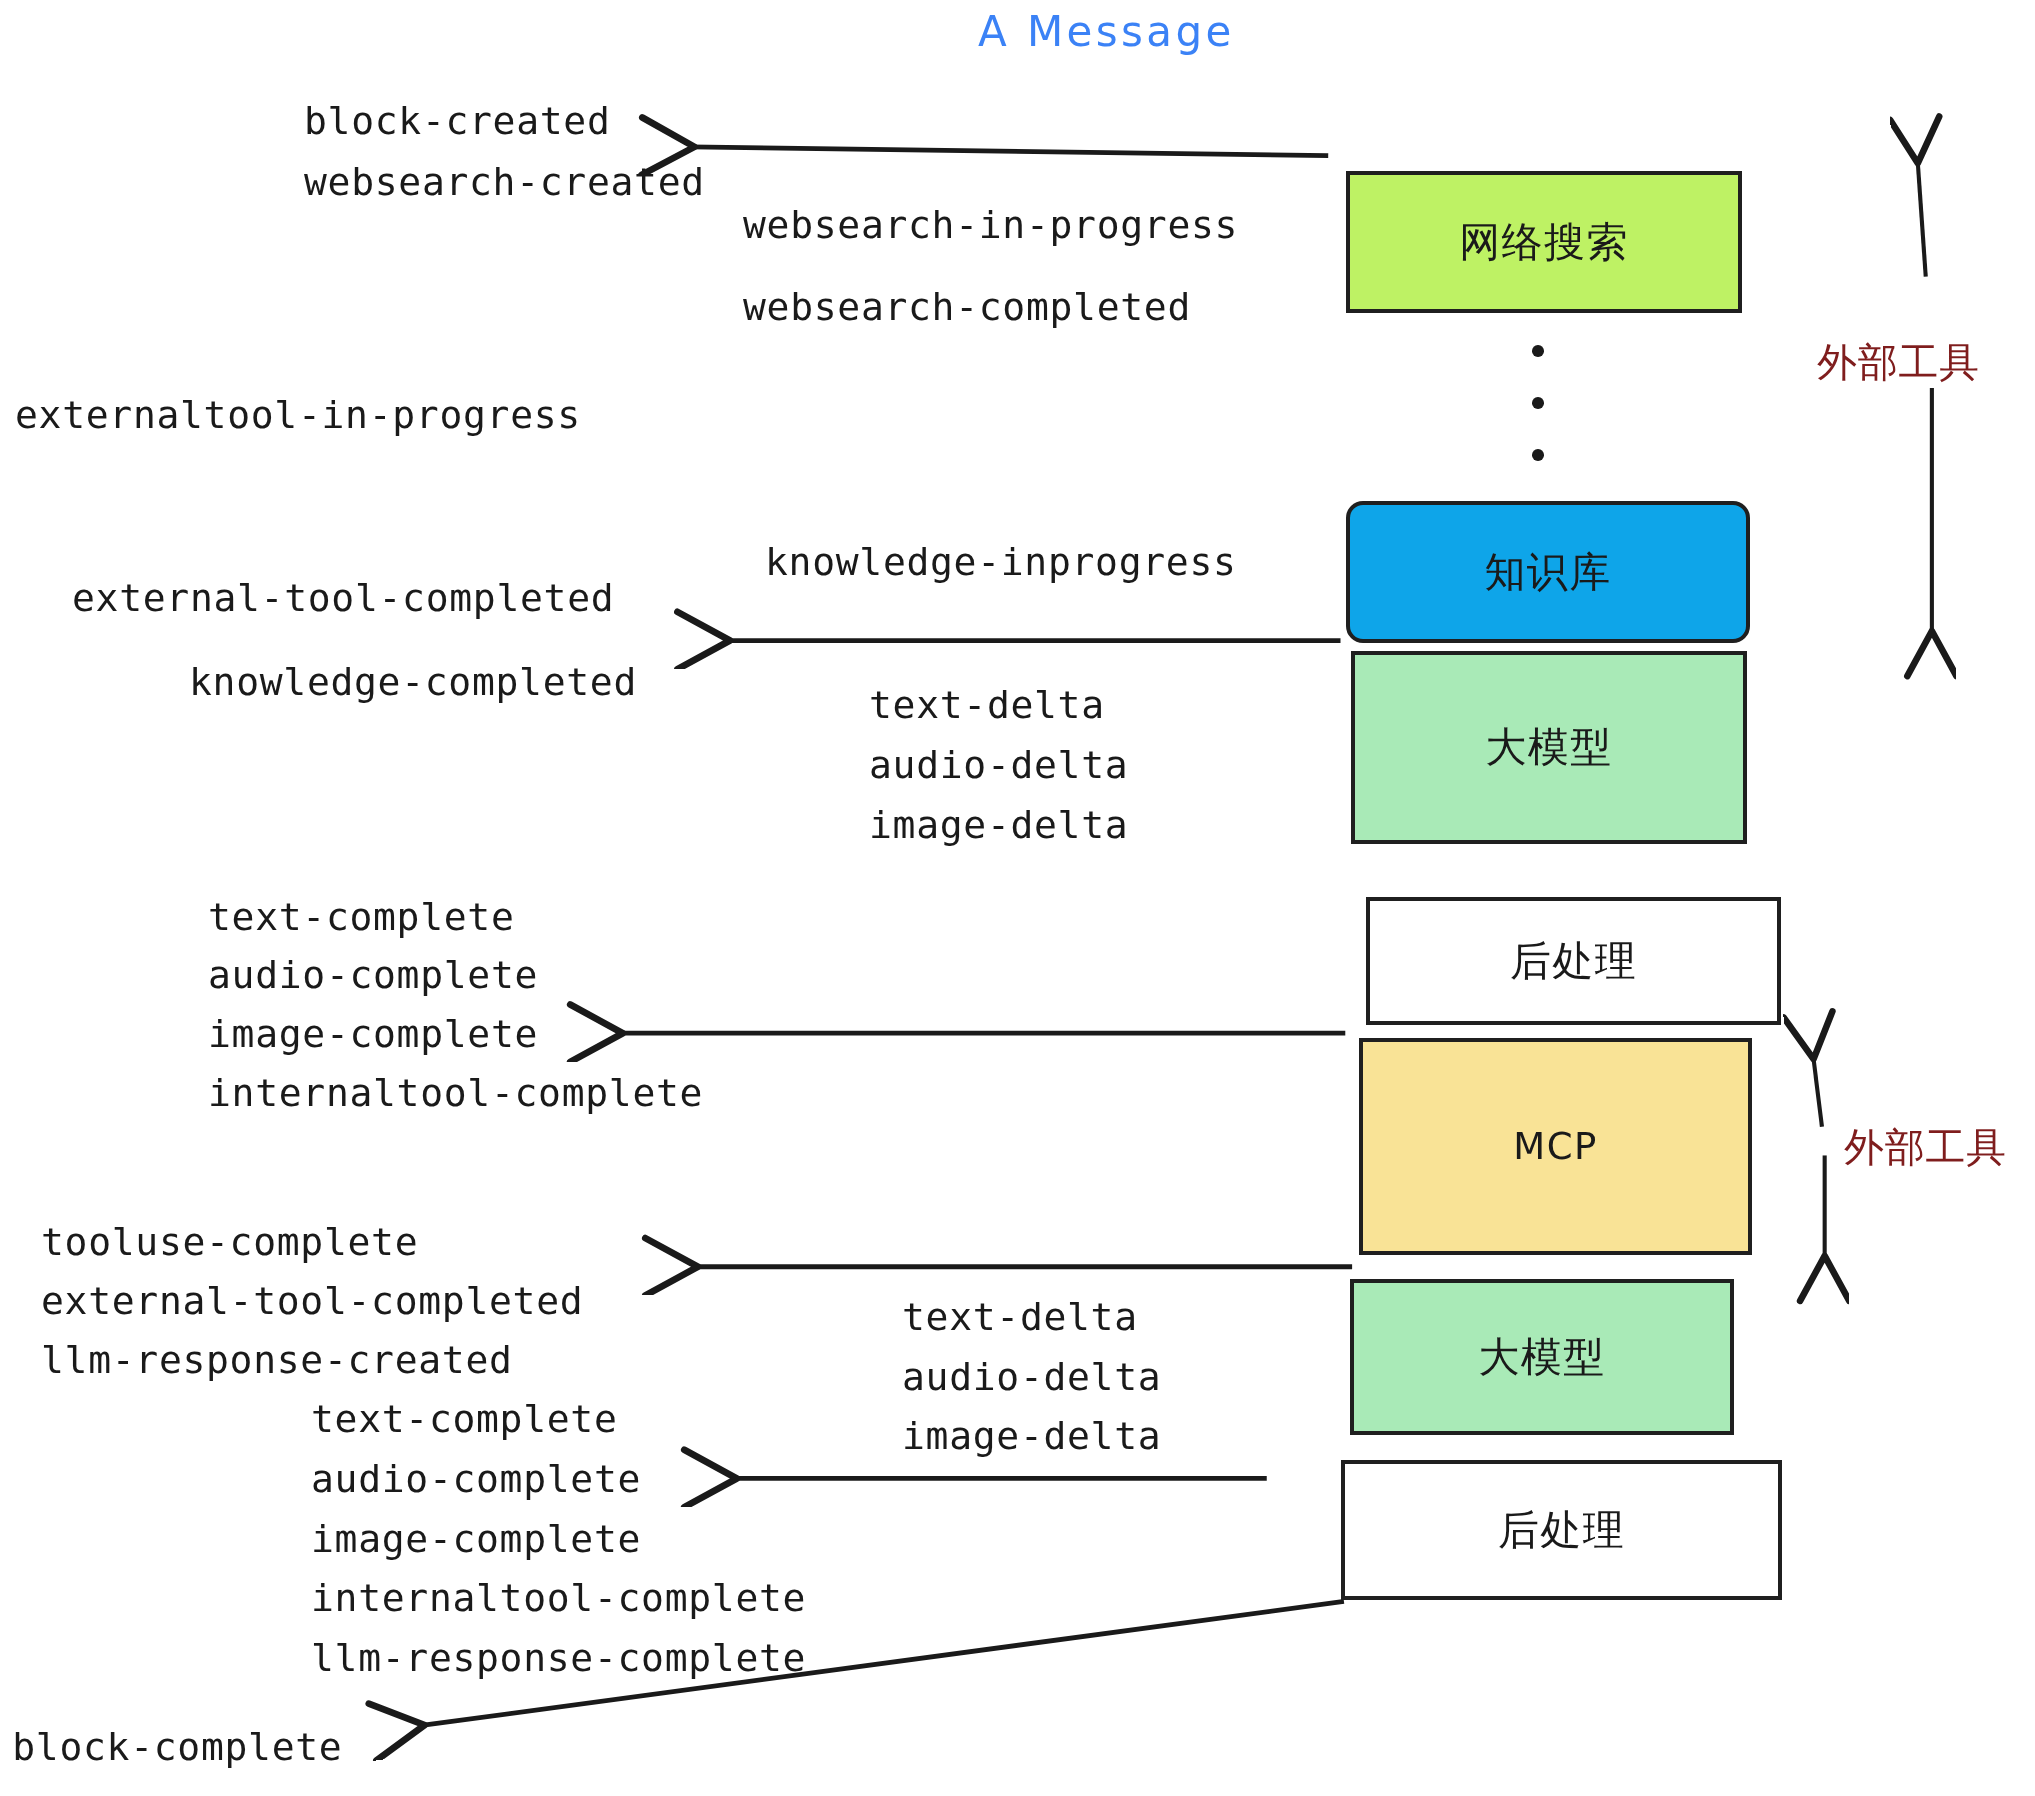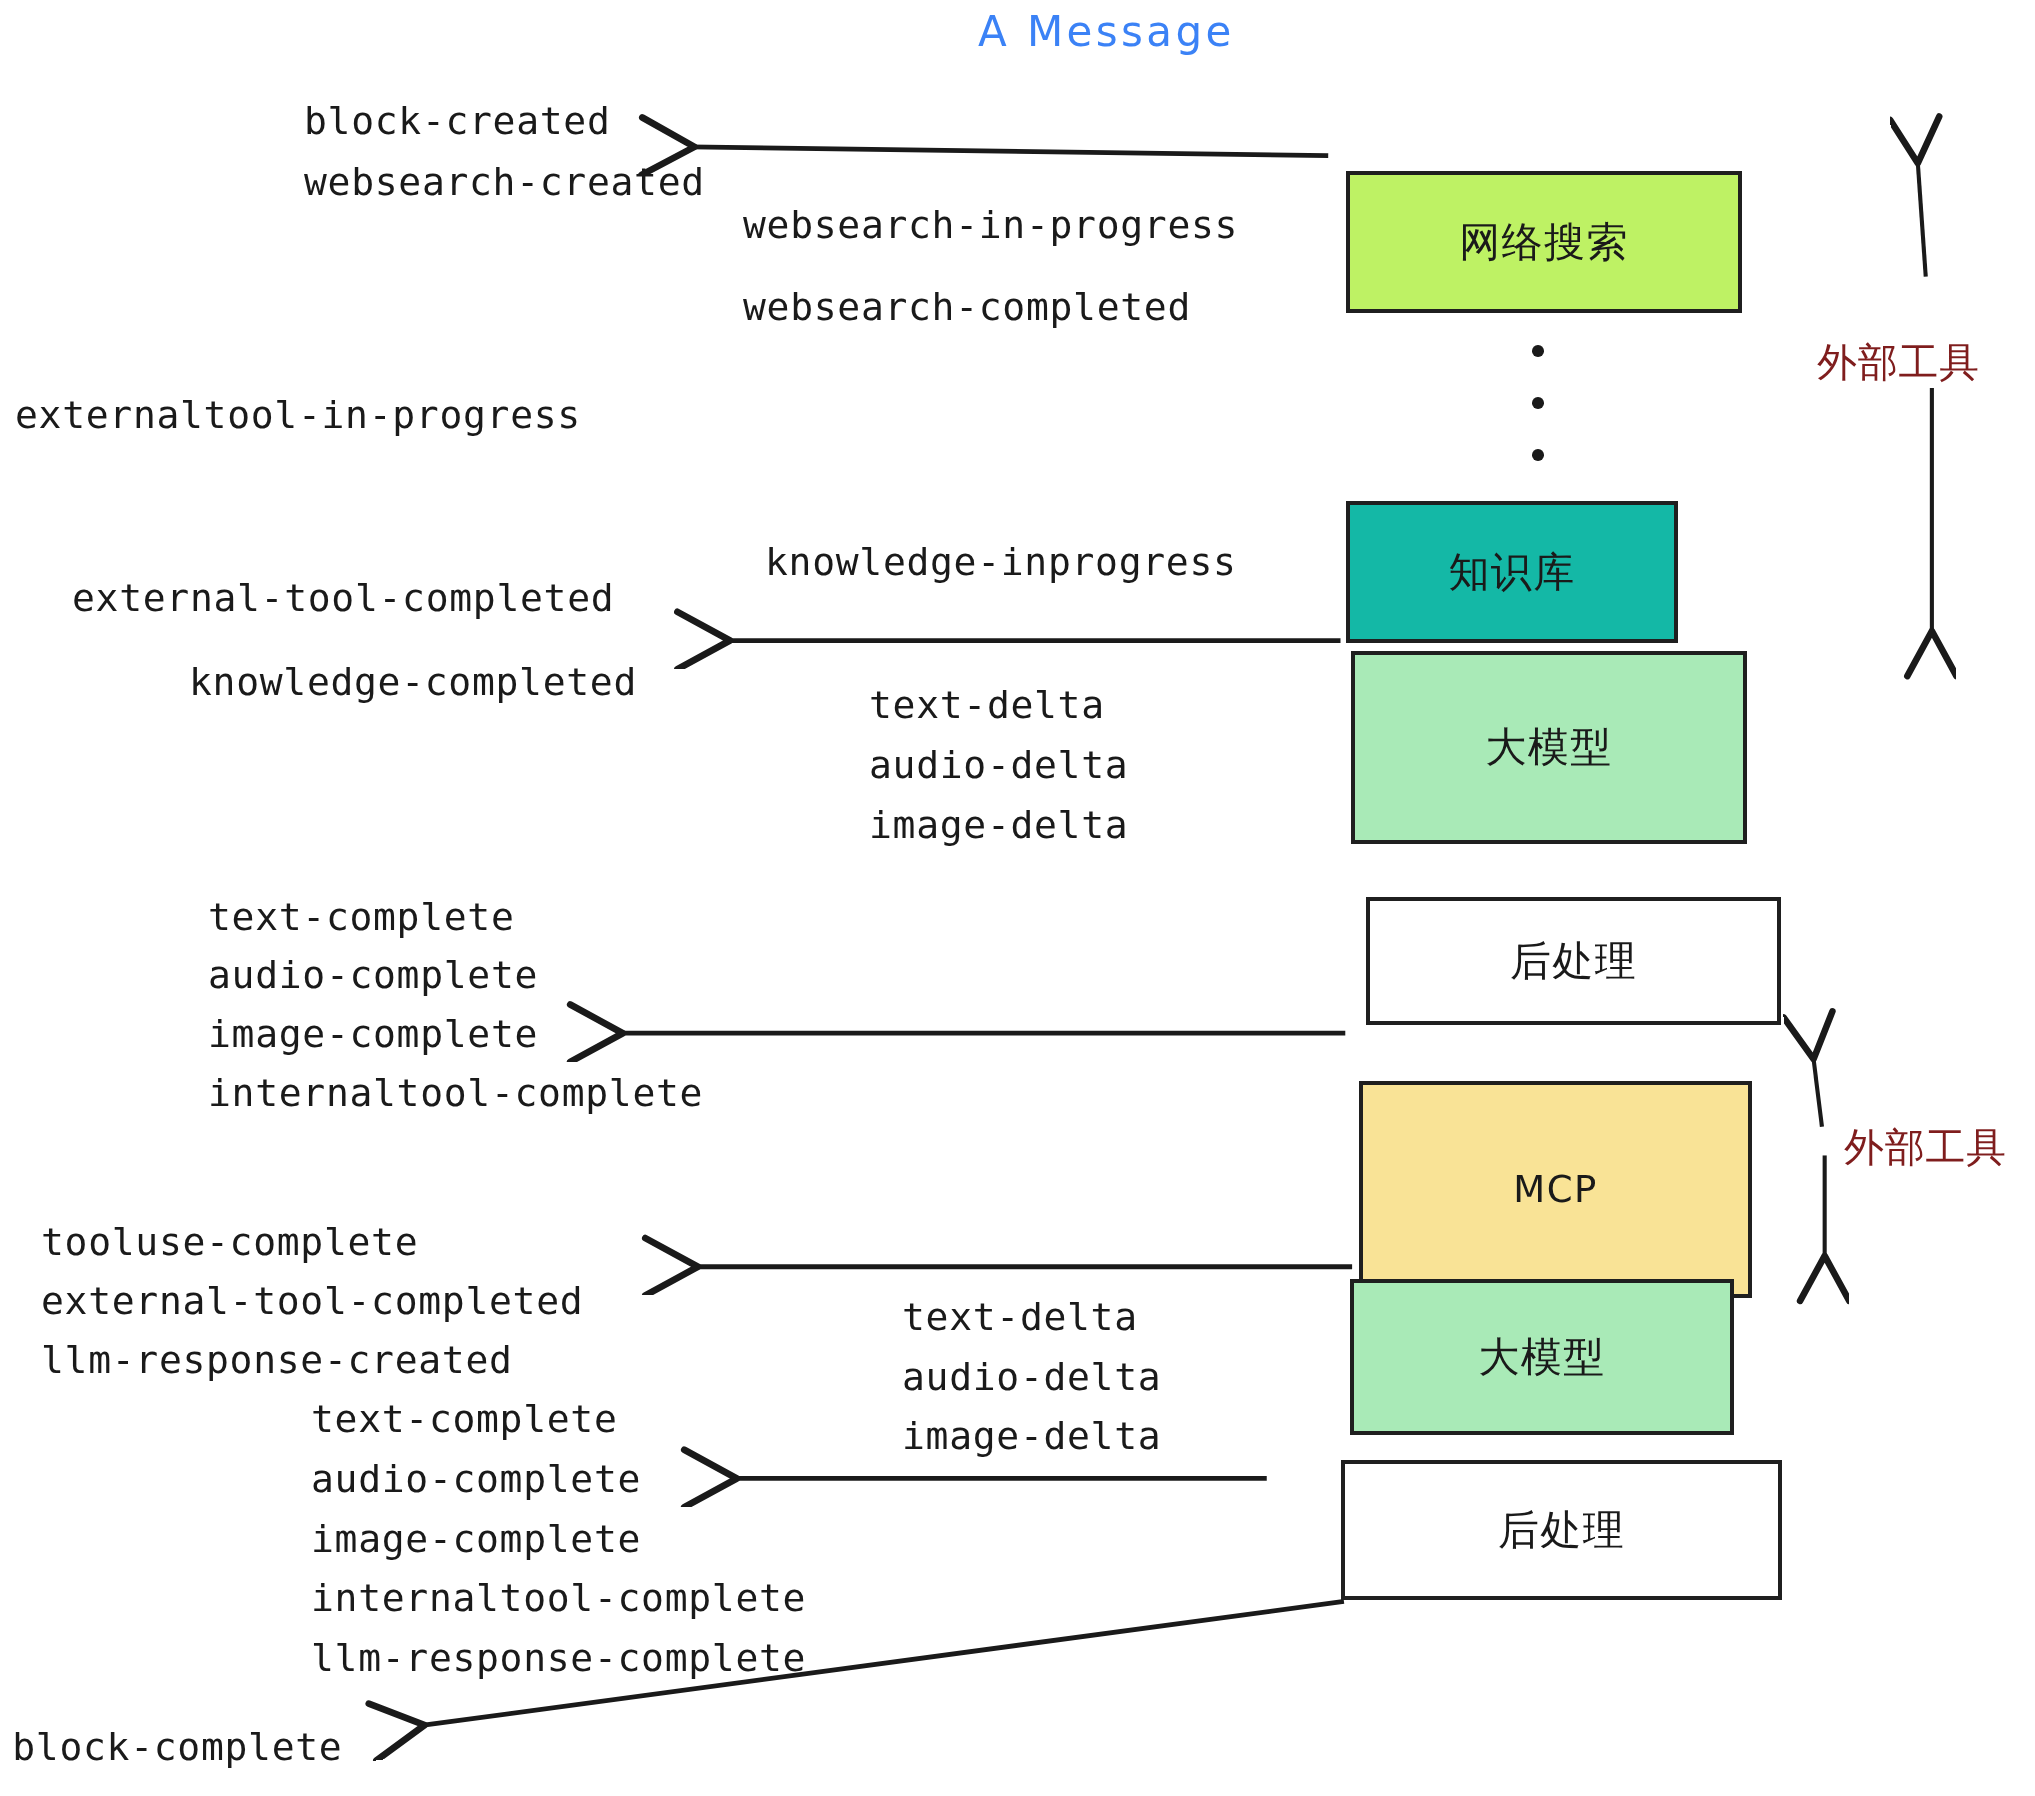--- a/index.html
+++ b/index.html
@@ -116,30 +116,30 @@
     <line x1="2820" y1="405" x2="2808" y2="233" stroke="#1a1a1a" stroke-width="6" marker-end="url(#ah-up)"></line>
     <line x1="2829" y1="568" x2="2829" y2="930" stroke="#1a1a1a" stroke-width="6" marker-end="url(#ah-up)"></line>
 
     <line x1="2668" y1="1650" x2="2655" y2="1545" stroke="#1a1a1a" stroke-width="6" marker-end="url(#ah-up)"></line>
     <line x1="2672" y1="1692" x2="2672" y2="1845" stroke="#1a1a1a" stroke-width="6" marker-end="url(#ah-up)"></line>
   </svg>
 
   <div class="box" id="box-0" style="left: 1346px; top: 171px; width: 396px; height: 142px; background: #bef264; border-color: rgb(31, 31, 31);">
     <span class="boxlabel">网络搜索</span>
   </div>
-  <div class="box" id="box-1" style="left: 1346px; top: 501px; width: 332px; height: 142px; background: #14b8a6; border-color: rgb(31, 31, 31);">
+  <div class="box" id="box-1" style="left: 1346px; top: 501px; width: 404px; height: 142px; background: #0ea5e9; border-color: rgb(31, 31, 31); border-radius: 17px;">
     <span class="boxlabel">知识库</span>
   </div>
   <div class="box" id="box-2" style="left: 1351px; top: 651px; width: 396px; height: 193px; background: rgb(169, 234, 183); border-color: rgb(31, 31, 31);">
     <span class="boxlabel">大模型</span>
   </div>
   <div class="box" id="box-3" style="left: 1366px; top: 897px; width: 415px; height: 128px; background: rgb(255, 255, 255); border-color: rgb(31, 31, 31);">
     <span class="boxlabel">后处理</span>
   </div>
-  <div class="box mcp" id="box-4" style="left: 1359px; top: 1038px; width: 393px; height: 217px; background: rgb(249, 227, 150); border-color: rgb(31, 31, 31); margin-top: 43px;">
+  <div class="box mcp" id="box-4" style="left: 1359px; top: 1038px; width: 393px; height: 217px; background: rgb(249, 227, 150); border-color: rgb(31, 31, 31);">
     <span class="boxlabel">MCP</span>
   </div>
   <div class="box" id="box-5" style="left: 1350px; top: 1279px; width: 384px; height: 156px; background: rgb(169, 234, 183); border-color: rgb(31, 31, 31);">
     <span class="boxlabel">大模型</span>
   </div>
   <div class="box" id="box-6" style="left: 1341px; top: 1460px; width: 441px; height: 140px; background: rgb(255, 255, 255); border-color: rgb(31, 31, 31);">
     <span class="boxlabel">后处理</span>
   </div>
 
   <div class="vdots" id="ellipsis" style="left: 1532px; top: 345px; height: 116px;">

